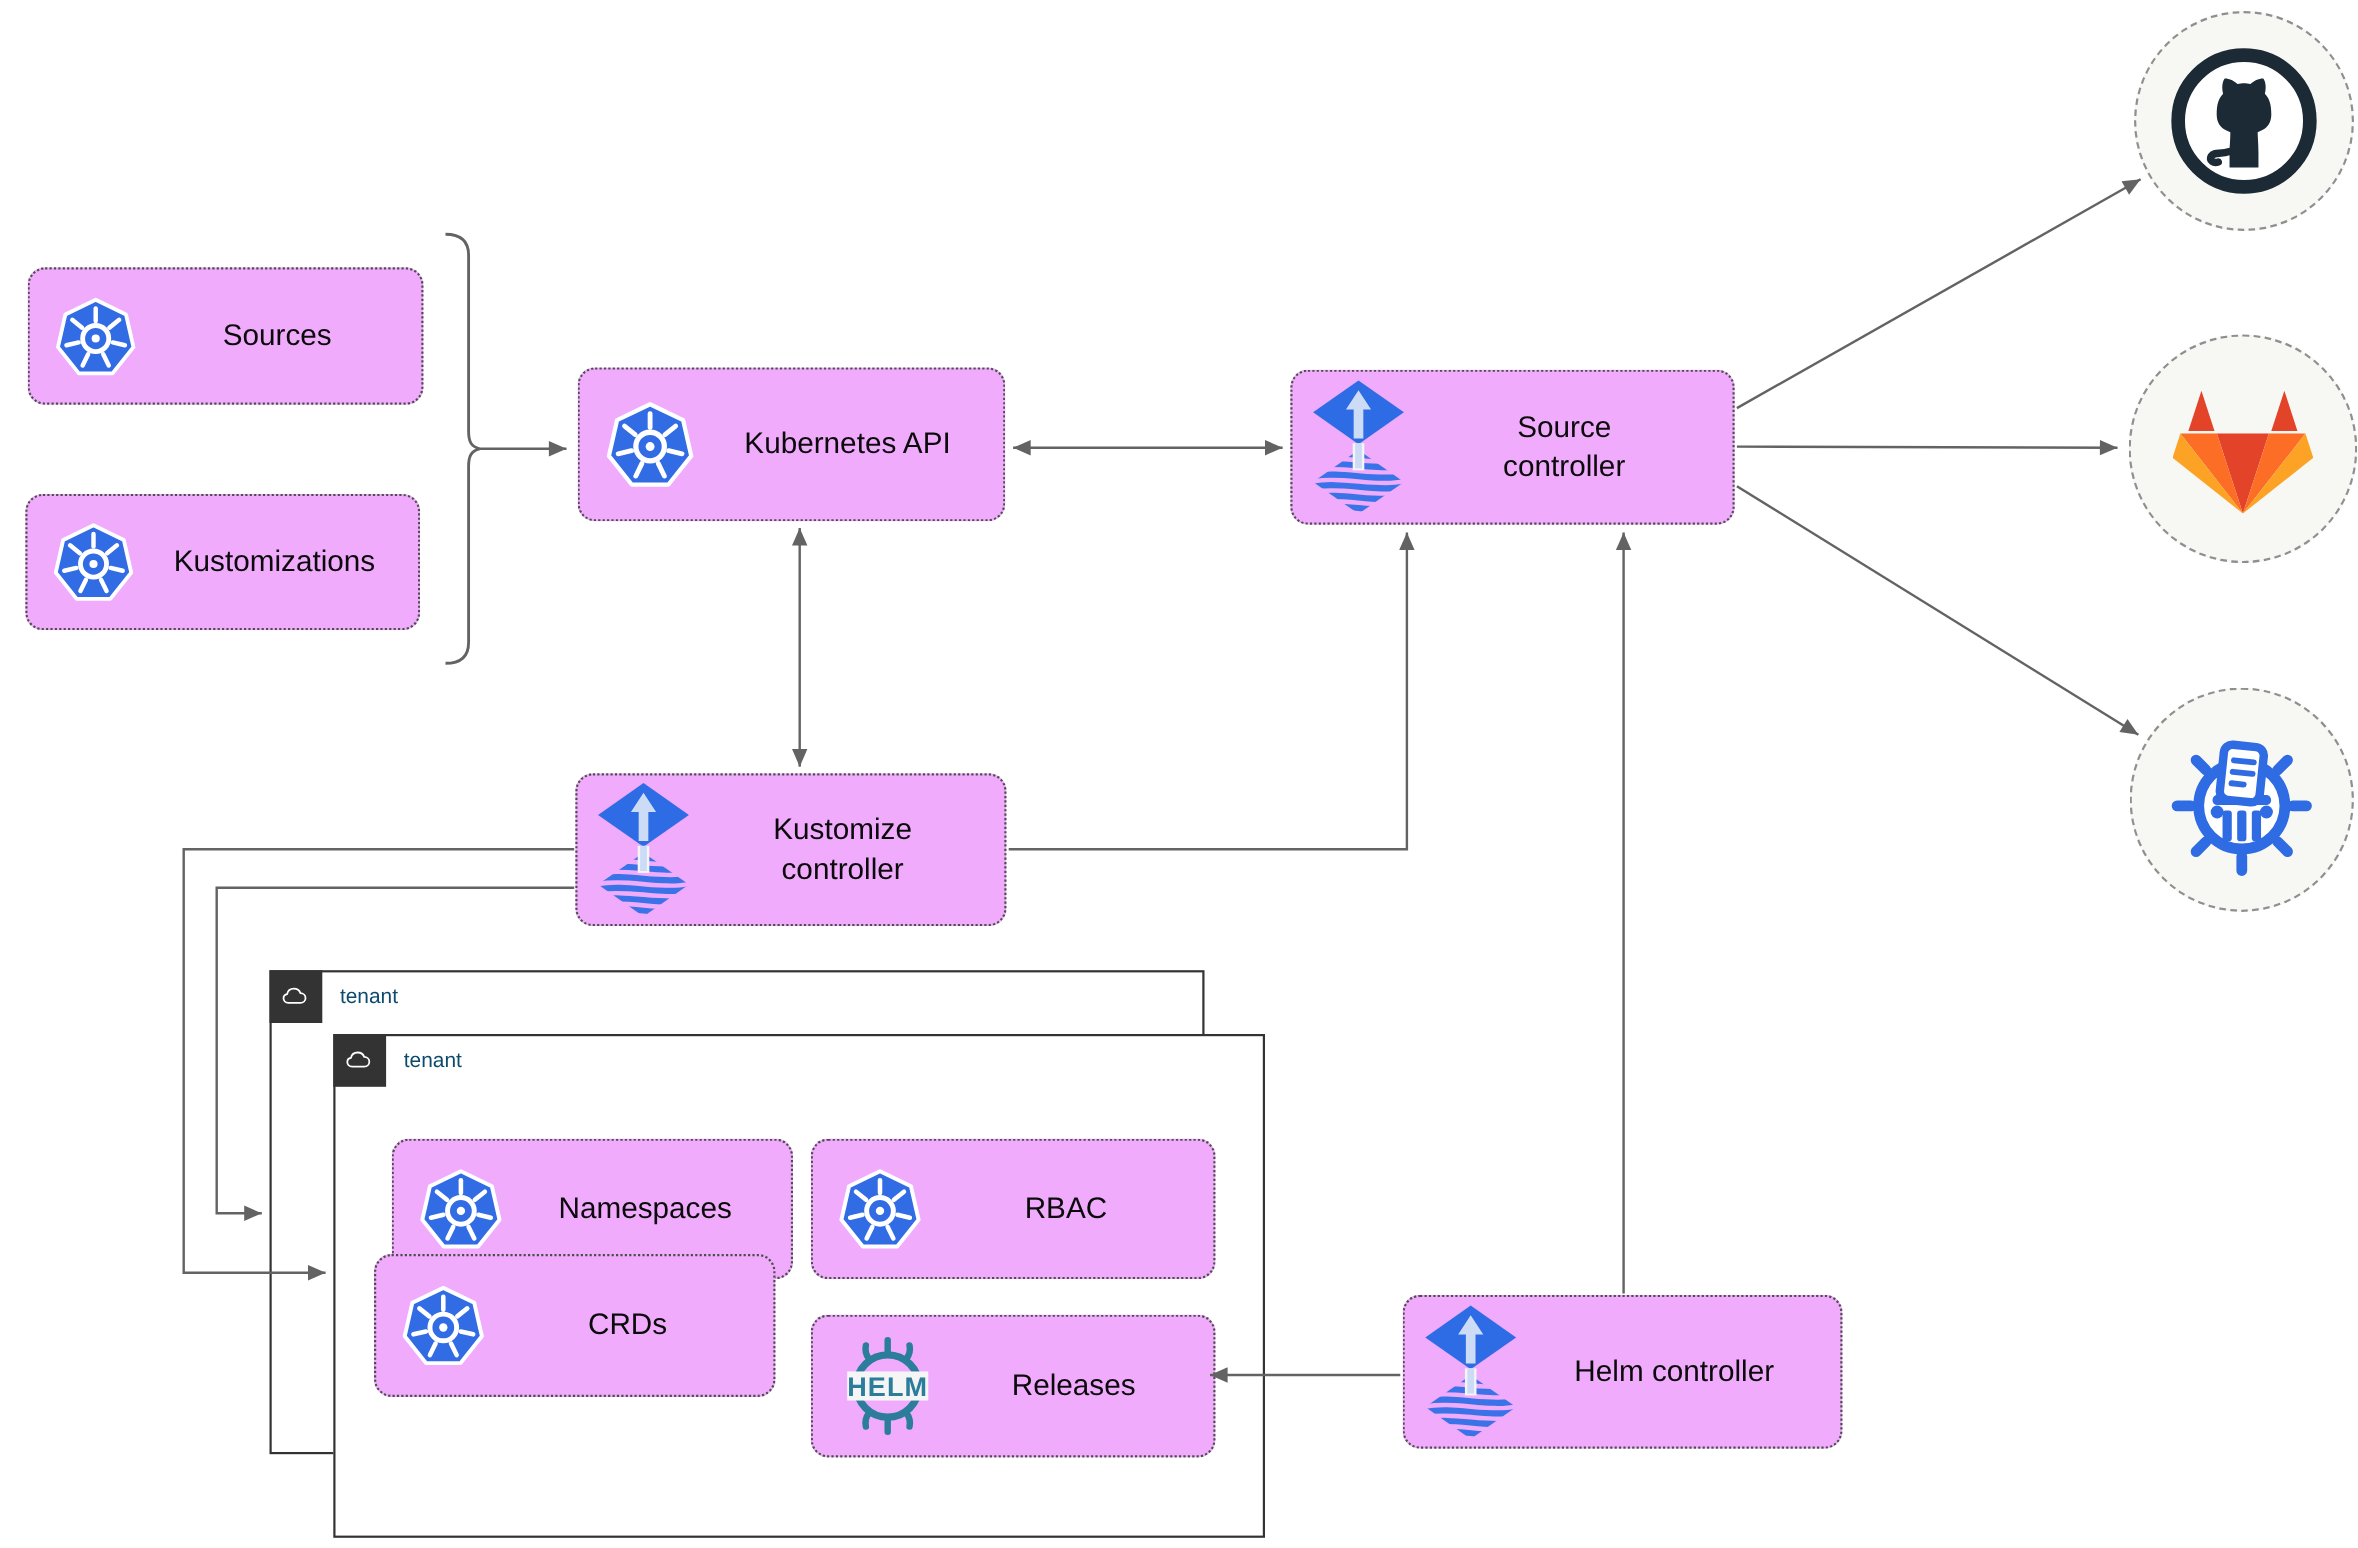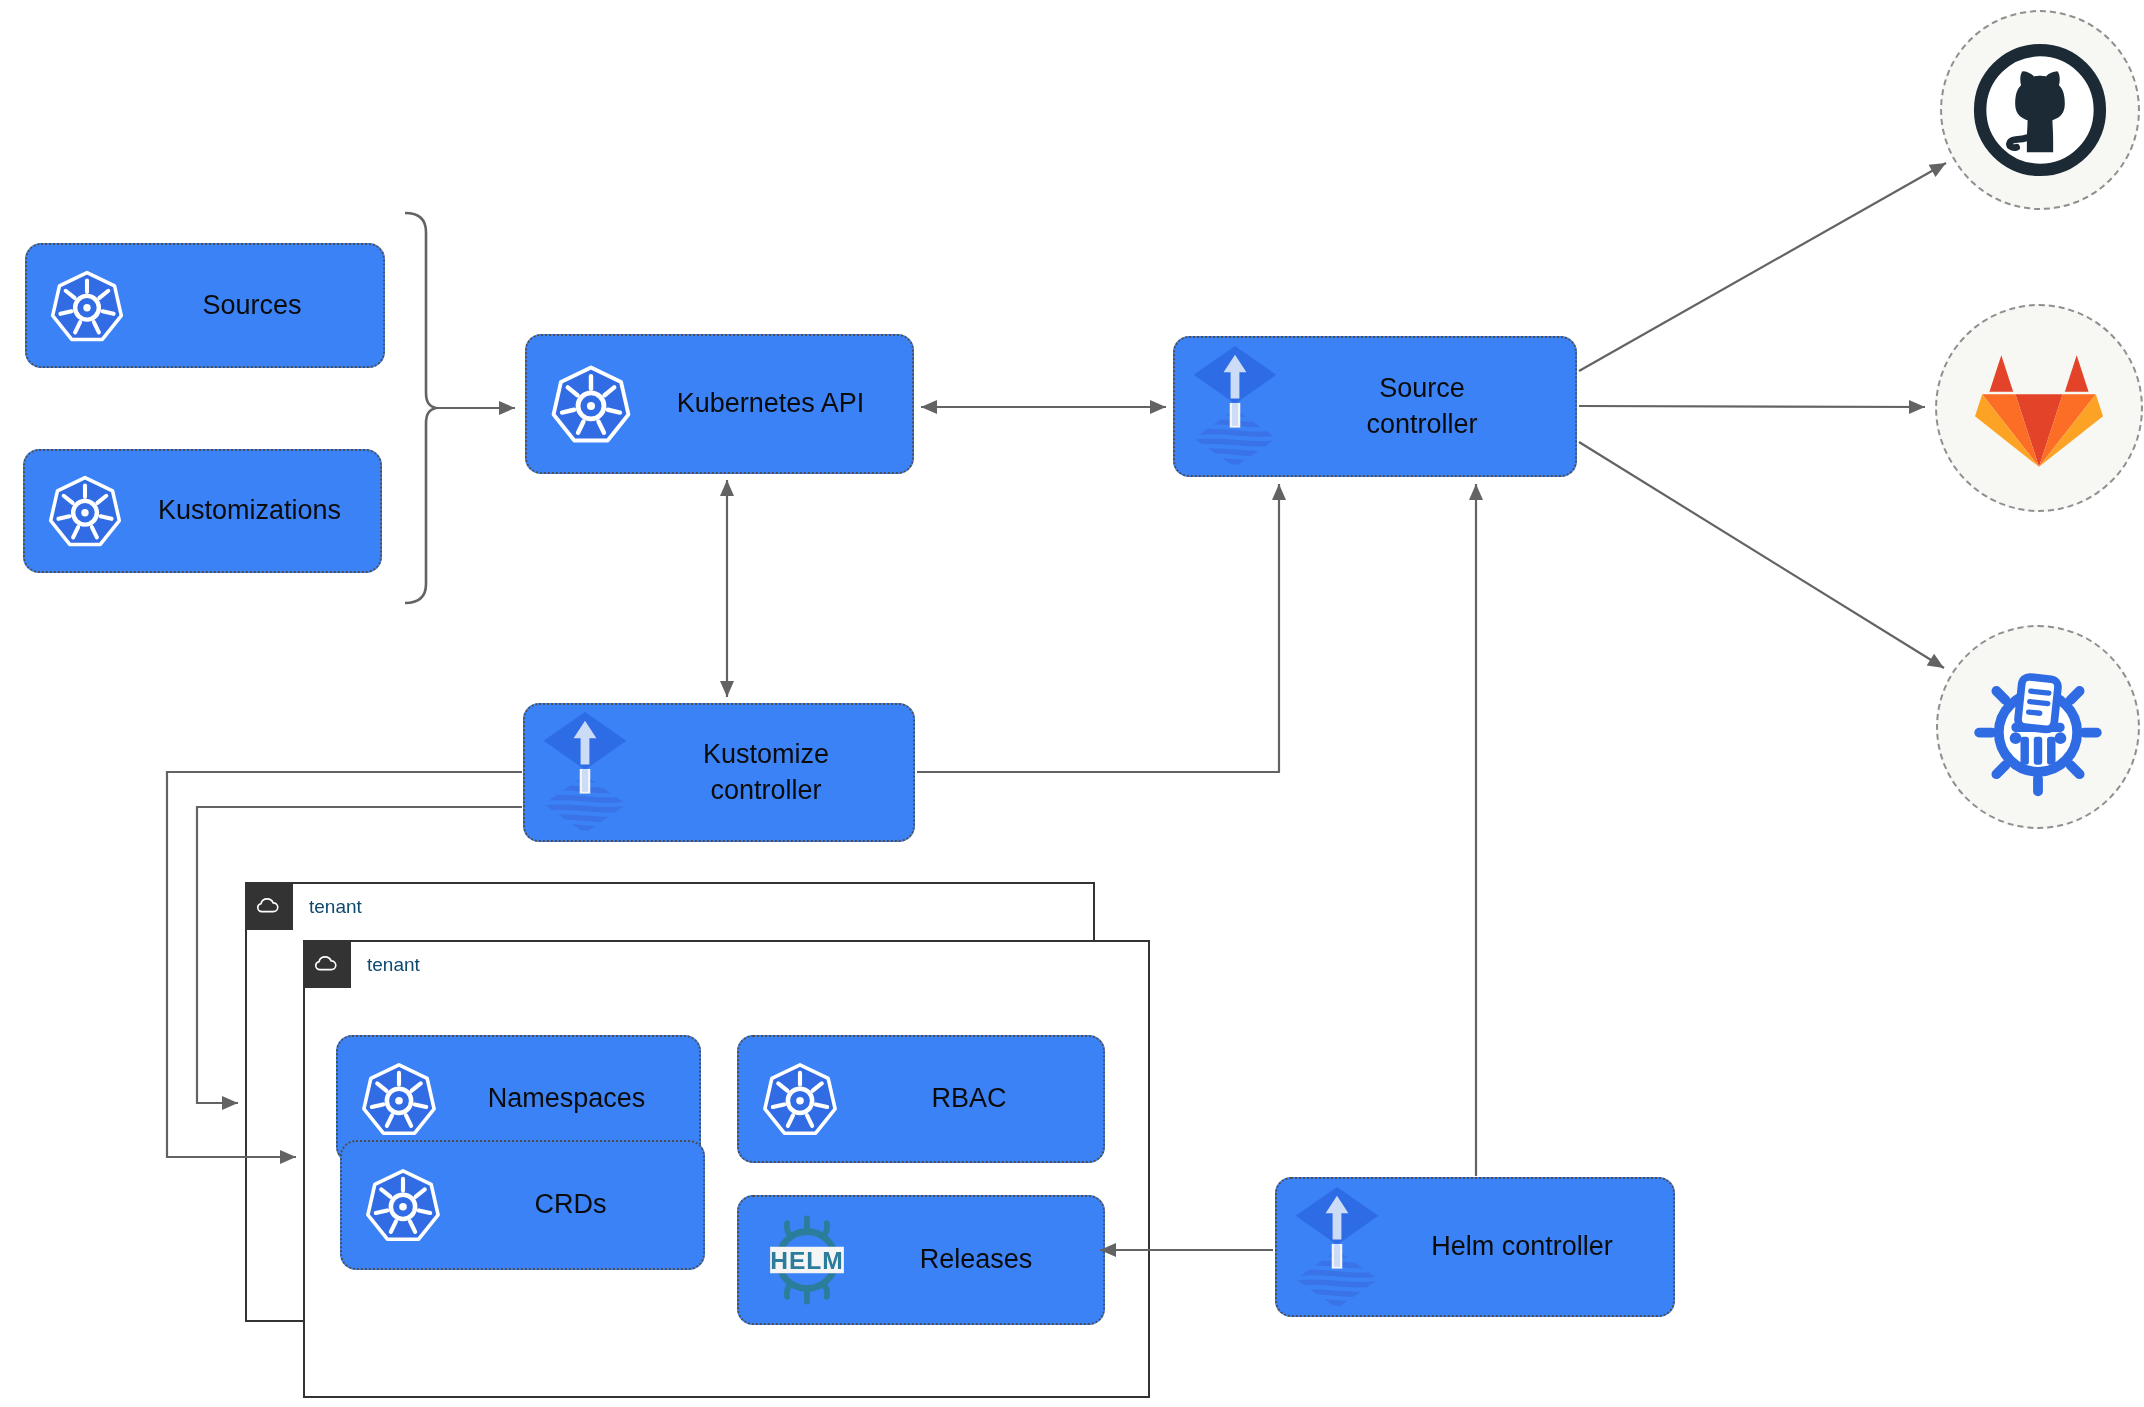--- a/index.html
+++ b/index.html
@@ -1,19 +1,19 @@
 <!DOCTYPE html>
 <html><head>
 <meta charset="utf-8">
 <style>
   html,body{margin:0;padding:0;background:#fff;}
   #canvas{position:relative;width:2144px;height:1407px;background:#ffffff;overflow:hidden;
           font-family:"Liberation Sans",sans-serif;color:#111;}
   
-  .node{position:absolute;background:#3b82f6;border:2.4px dotted #4d4d4d;border-radius:16px;
+  .node{position:absolute;background:#f0abfc;border:2.4px dotted #4d4d4d;border-radius:16px;
         box-sizing:border-box;display:flex;align-items:center;padding:0 16px;z-index:5;}
   .node .icon{flex:0 0 auto;display:flex;align-items:center;justify-content:center;margin-right:6px;}
   .node .icon svg{display:block;}
   .node-label{flex:1;text-align:center;font-size:27px;line-height:1.3;color:#0b0b0b;}
   .controller .node-label{padding:0 38px;}
   
   .tenant{position:absolute;background:#ffffff;border:2.5px solid #333333;box-sizing:border-box;}
   .tenant-header{position:absolute;top:-2.5px;left:-2.5px;width:48px;height:48px;background:#333333;
                  display:flex;align-items:center;justify-content:center;}
   .tenant-label{position:absolute;top:-2.5px;left:62px;height:48px;line-height:50px;font-size:19px;color:#0c4a6e;}
@@ -194,21 +194,21 @@
 
   <div class="node controller" style="left:1275px;top:1177px;width:400px;height:140px;">
     <span class="icon">
       <svg width="88" height="123">
           <use href="#flux-icon"></use>
         </svg>
       </span>
     <span class="node-label">Helm controller</span>
   </div>
 
-  <div class="node" style="left:336px;top:1035px;width:365px;height:128px;align-items:center;">
+  <div class="node" style="left:356px;top:1035px;width:365px;height:128px;align-items:center;">
     <span class="icon">
       <svg width="90" height="90">
           <use href="#k8s-icon"></use>
         </svg>
       </span>
     <span class="node-label">Namespaces</span>
   </div>
 
   <div class="node" style="left:737px;top:1035px;width:368px;height:128px;">
     <span class="icon">

